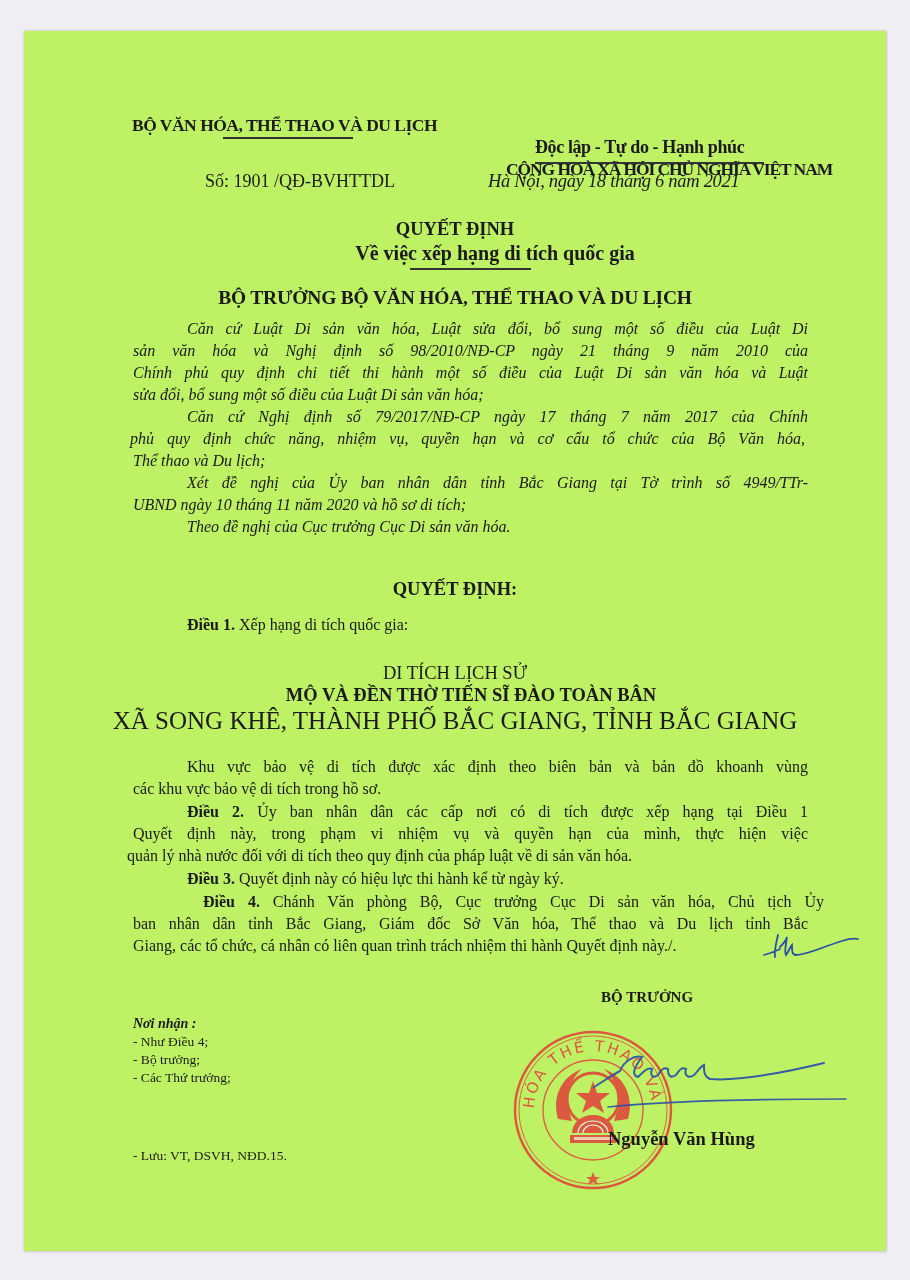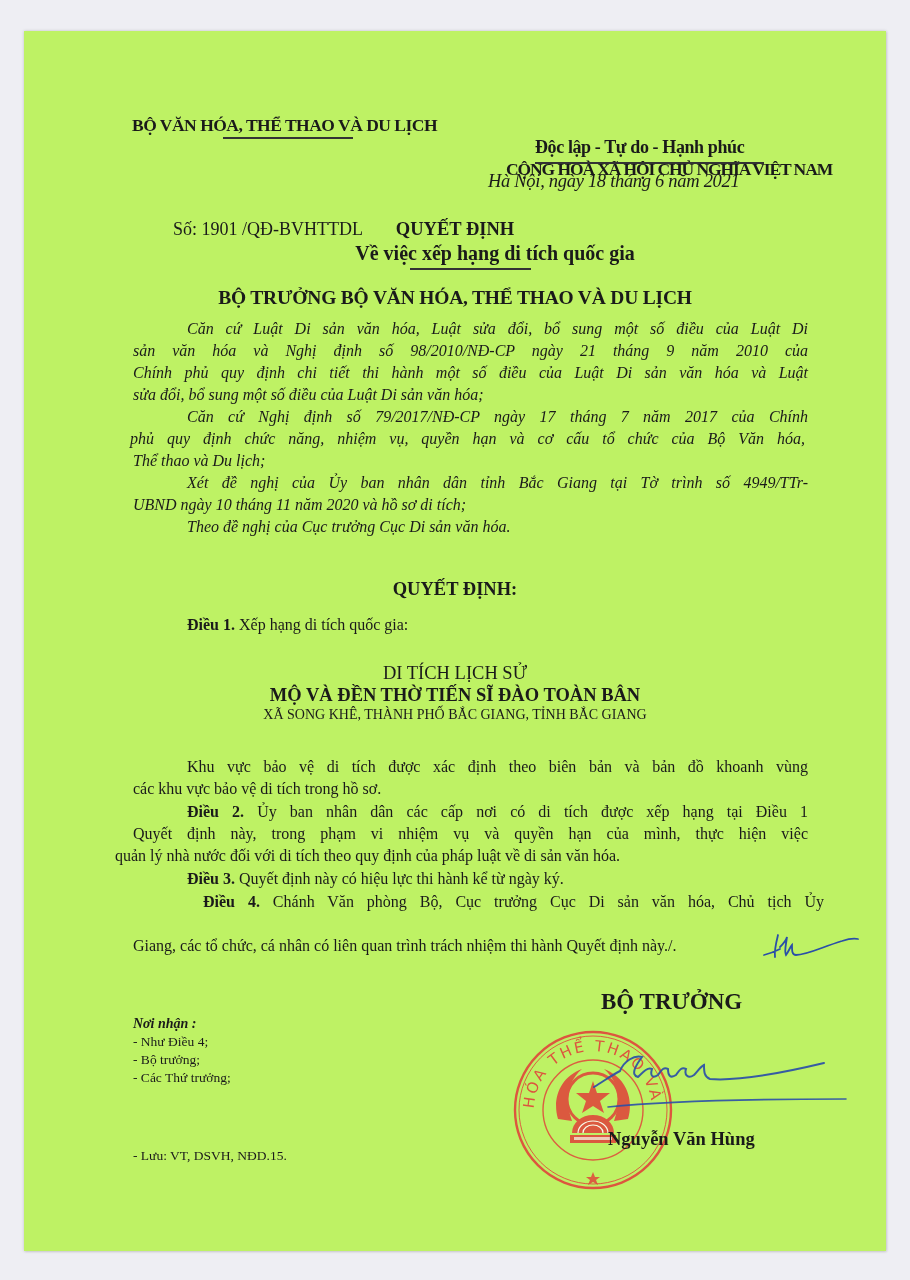--- a/index.html
+++ b/index.html
@@ -30,21 +30,21 @@
   .stamp { position: absolute; left: 488px; top: 998px; width: 162px; height: 162px; }
   .sig { position: absolute; }
 </style>
 </head>
 <body>
 
 <div class="page">
 
   <div class="abs hdr" style="left:108px; top:84px;">BỘ VĂN HÓA, THỂ THAO VÀ DU LỊCH</div>
   <div class="rule" style="left:199px; top:106px; width:130px;"></div>
-  <div class="abs" style="left:149px; top:140px; font-size:18px;margin-top:48px;">Số: 1901 /QĐ-BVHTTDL</div>
+  <div class="abs" style="left:181px; top:140px; font-size:18px;">Số: 1901 /QĐ-BVHTTDL</div>
 
   <div class="abs hdr" style="left:482px; top:84px; letter-spacing:-1.1px;margin-top:44px;">CỘNG HOÀ XÃ HỘI CHỦ NGHĨA VIỆT NAM</div>
   <div class="abs b" style="left:511px; top:106px; font-size:18px; letter-spacing:-0.4px;">Độc lập - Tự do - Hạnh phúc</div>
   <div class="rule" style="left:511px; top:131px; width:229px;"></div>
   <div class="abs i" style="left:464px; top:140px; font-size:18.5px; letter-spacing:-0.3px;">Hà Nội, ngày  18  tháng  6  năm 2021</div>
 
   <div class="abs b center" style="left:0; width:862px; top:188px; font-size:18.5px;">QUYẾT ĐỊNH</div>
   <div class="abs b center" style="left:0; width:862px; top:211px; font-size:20px;padding-left:40px;">Về việc xếp hạng di tích quốc gia</div>
   <div class="rule" style="left:386px; top:237px; width:121px;"></div>
   <div class="abs b center" style="left:0; width:862px; top:256px; font-size:19.5px; letter-spacing:-0.2px;">BỘ TRƯỞNG BỘ VĂN HÓA, THỂ THAO VÀ DU LỊCH</div>
@@ -62,52 +62,53 @@
     <div class="body-line indent last" style="top:485px; left:163px; width:621px;">Theo đề nghị của Cục trưởng Cục Di sản văn hóa.</div>
   </div>
 
   <div class="abs b center" style="left:0; width:862px; top:548px; font-size:18.5px;">QUYẾT ĐỊNH:</div>
 
   <div class="abs" style="left:163px; top:585px; font-size:16px;">
     <span class="b">Điều 1.</span><span> Xếp hạng di tích quốc gia:</span>
   </div>
 
   <div class="abs center" style="left:0; width:862px; top:632px; font-size:18.5px;">DI TÍCH LỊCH SỬ</div>
-  <div class="abs b center" style="left:0; width:862px; top:654px; font-size:18.5px;">MỘ VÀ ĐỀN THỜ TIẾN SĨ ĐÀO TOÀN BÂN</div>
-  <div class="abs center" style="left:0; width:862px; top:676px; font-size:14px;">XÃ SONG KHÊ, THÀNH PHỐ BẮC GIANG, TỈNH BẮC GIANG</div>
+  <div class="abs b center" style="left:0; width:862px; top:654px; font-size:18.5px;padding-left:16px;">MỘ VÀ ĐỀN THỜ TIẾN SĨ ĐÀO TOÀN BÂN</div>
+  <div class="abs center" style="left:0; width:862px; top:676px; font-size:25px;">XÃ SONG KHÊ, THÀNH PHỐ BẮC GIANG, TỈNH BẮC GIANG</div>
 
   <div class="body-line indent" style="top:725px; left:163px; width:621px;">Khu vực bảo vệ di tích được xác định theo biên bản và bản đồ khoanh vùng</div>
   <div class="body-line last" style="top:747px; left:109px;">các khu vực bảo vệ di tích trong hồ sơ.</div>
 
   <div class="body-line indent" style="top:770px; left:163px; width:621px;">
     <span class="b">Điều 2.</span><span> Ủy ban nhân dân các cấp nơi có di tích được xếp hạng tại Điều 1</span>
   </div>
   <div class="body-line" style="top:792px; left:109px;">Quyết định này, trong phạm vi nhiệm vụ và quyền hạn của mình, thực hiện việc</div>
-  <div class="body-line last" style="top:814px; left:91px;">quản lý nhà nước đối với di tích theo quy định của pháp luật về di sản văn hóa.</div>
+  <div class="body-line last" style="top:814px; left:103px;">quản lý nhà nước đối với di tích theo quy định của pháp luật về di sản văn hóa.</div>
 
   <div class="body-line indent last" style="top:837px; left:163px; width:621px;">
     <span class="b">Điều 3.</span><span> Quyết định này có hiệu lực thi hành kể từ ngày ký.</span>
   </div>
 
   <div class="body-line indent" style="top:860px; left:163px; width:621px;margin-left:16px;">
     <span class="b">Điều 4.</span><span> Chánh Văn phòng Bộ, Cục trưởng Cục Di sản văn hóa, Chủ tịch Ủy</span>
   </div>
+  <div class="body-line" style="top:882px; left:109px;">ban nhân dân tỉnh Bắc Giang, Giám đốc Sở Văn hóa, Thể thao và Du lịch tỉnh Bắc</div>
   <div class="body-line last" style="top:904px; left:109px;">Giang, các tổ chức, cá nhân có liên quan trình trách nhiệm thi hành Quyết định này./.</div>
 
   <svg class="sig" style="left:738px; top:898px;" width="100" height="40" viewBox="0 0 100 40">
     <path d="M2 26 C10 24, 14 22, 18 20 M16 6 C14 14, 12 22, 13 28 M18 18 C22 14, 24 12, 25 8 C24 16, 22 22, 24 26 C27 22, 28 18, 30 16 C30 22, 30 26, 34 26 C45 26, 60 18, 80 12 C86 10, 92 9, 96 10" stroke="#2a4fa8" stroke-width="1.8" fill="none" stroke-linecap="round"></path>
   </svg>
 
   <div class="abs b i" style="left:109px; top:985px; font-size:14px;">Nơi nhận :</div>
   <div class="abs recip" style="left:109px; top:1002px;">- Như Điều 4;</div>
   <div class="abs recip" style="left:109px; top:1020px;">- Bộ trưởng;</div>
   <div class="abs recip" style="left:109px; top:1038px;">- Các Thứ trưởng;</div>
   <div class="abs recip" style="left:109px; top:1116px;">- Lưu: VT, DSVH, NĐD.15.</div>
 
-  <div class="abs b" style="left:577px; top:958px; font-size:23px;">BỘ TRƯỞNG</div>
+  <div class="abs b" style="left:577px; top:958px; font-size:15px;">BỘ TRƯỞNG</div>
 
   <svg class="stamp" viewBox="0 0 162 162">
     <defs>
       <path id="stampArcTop" d="M 22 81 A 59 59 0 0 1 140 81"></path>
       <path id="stampArcBot" d="M 24 81 A 57 57 0 0 0 138 81"></path>
     </defs>
     <circle cx="81" cy="81" r="78" fill="none" stroke="#e0453a" stroke-width="2.4" opacity="0.9"></circle>
     <circle cx="81" cy="81" r="74" fill="none" stroke="#e0453a" stroke-width="1" opacity="0.85"></circle>
     <circle cx="81" cy="81" r="50" fill="none" stroke="#e0453a" stroke-width="1.4" opacity="0.85"></circle>
     <text font-family="DejaVu Sans, sans-serif" font-size="15" fill="#e0453a" letter-spacing="2.5" opacity="0.9">

